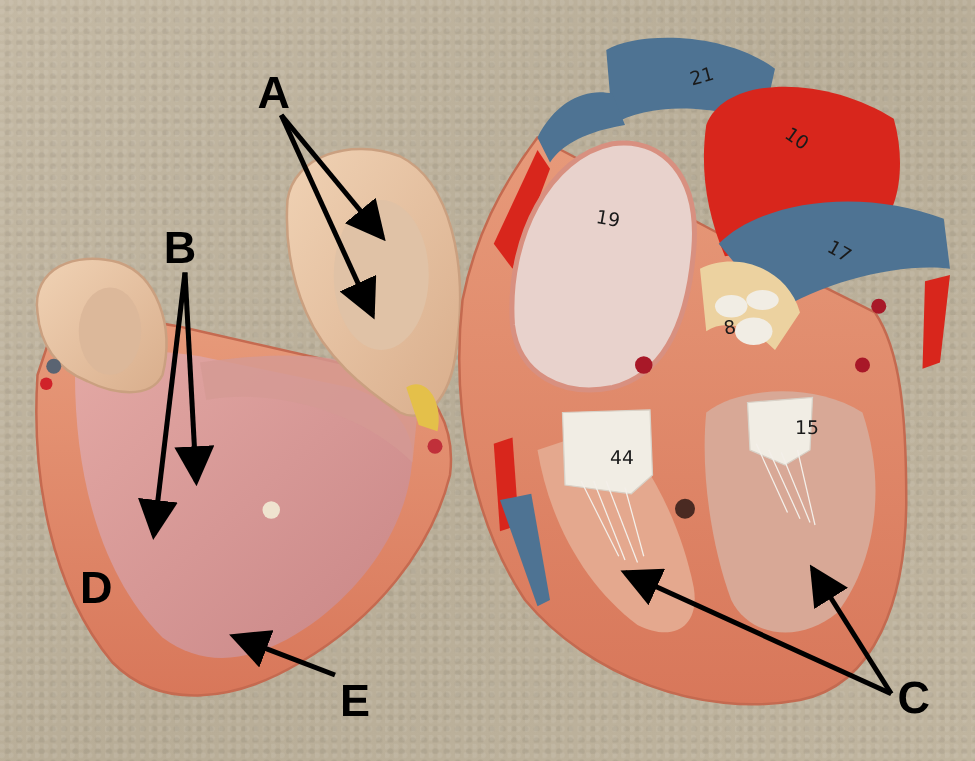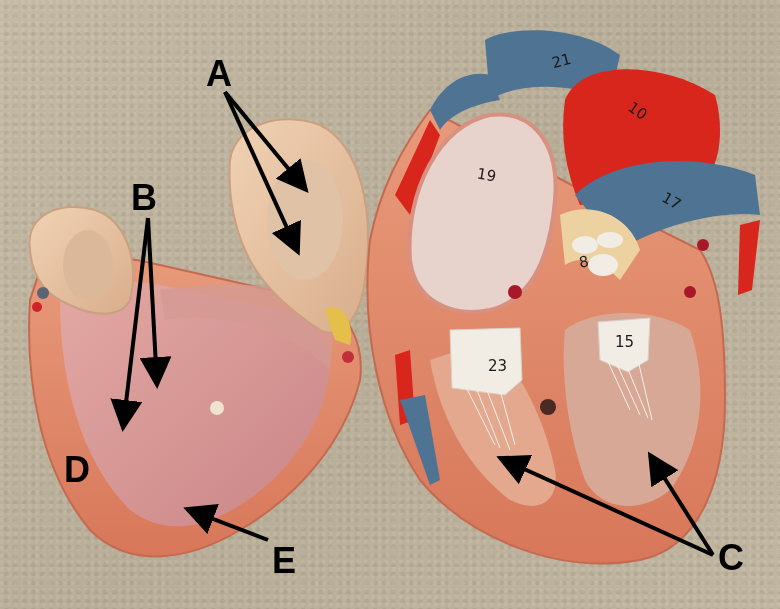--- a/index.html
+++ b/index.html
@@ -128,15 +128,15 @@
   <div class="letter" style="left:131px;top:180px">B</div>
   <div class="letter" style="left:64px;top:452px">D</div>
   <div class="letter" style="left:272px;top:543px">E</div>
   <div class="letter" style="left:718px;top:540px">C</div>
 
   <div class="modelnum" style="left:552px;top:52px;transform:rotate(-15deg)">21</div>
   <div class="modelnum" style="left:628px;top:102px;transform:rotate(35deg)">10</div>
   <div class="modelnum" style="left:477px;top:166px;transform:rotate(10deg)">19</div>
   <div class="modelnum" style="left:662px;top:192px;transform:rotate(30deg)">17</div>
   <div class="modelnum" style="left:579px;top:253px;transform:rotate(-10deg)">8</div>
-  <div class="modelnum" style="left:488px;top:357px">23</div>
-  <div class="modelnum" style="left:615px;top:333px">15</div>
+  <div class="modelnum" style="left:488px;top:357px">44</div>
+  <div class="modelnum" style="left:636px;top:333px">15</div>
 </div>
 
 </body></html>

